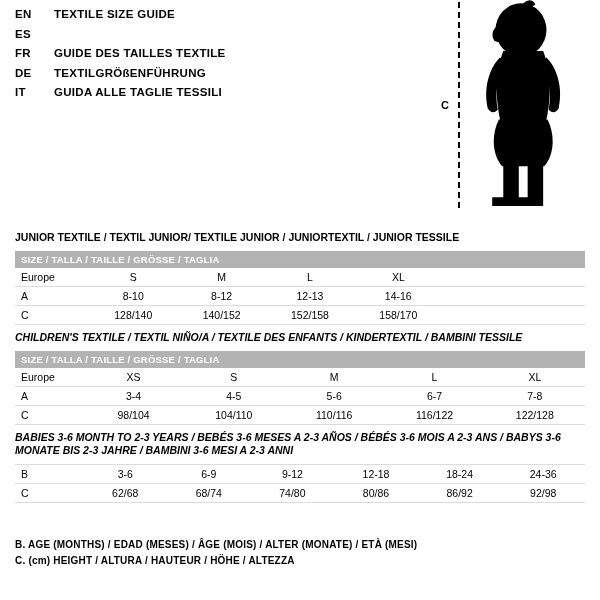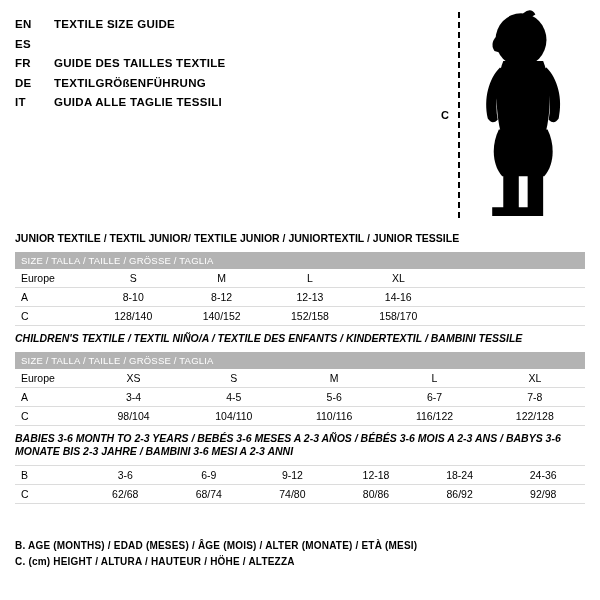--- a/index.html
+++ b/index.html
@@ -1,34 +1,34 @@
 <!DOCTYPE html>
 <html><head>
 <meta charset="utf-8">
 <style>
   * { margin:0; padding:0; box-sizing:border-box; }
   html, body { width:600px; height:600px; background:#ffffff; color:#000;
     font-family:"Liberation Sans", sans-serif; overflow:hidden; }
-  .page { width:600px; height:600px; padding:10px 15px 0 15px; position:relative; }
+  .page { width:600px; height:600px; padding:0 15px 0 15px; position:relative; }
 
   
   .top { display:flex; justify-content:space-between; height:212px; }
   .langs { padding-top:5px; }
   .lang-row { display:flex; font-weight:700; font-size:11.5px; line-height:19.5px; letter-spacing:.3px; }
   .lang-code { width:39px; flex:0 0 39px; }
   .figure { width:142px; display:flex; margin-right:2px; }
   .measure { position:relative; width:24px; flex:0 0 24px; }
   .measure-line { position:absolute; right:5px; top:2px; bottom:4px; width:0; border-right:2px dashed #000; }
   .measure-label { position:absolute; left:0; top:50%; transform:translateY(-60%); font-size:11px; font-weight:700; }
   .silhouette { display:block; }
 
   
-  .section-title { font-weight:700; font-size:10.5px; line-height:13px; margin-top:10px; }
+  .section-title { font-weight:700; font-size:10.5px; line-height:13px; margin-top:19px; }
   .mt-lg { margin-top:6px;font-style:italic; }
-  .tbl-header { margin-top:7px; background:#b3b3b3; color:#fff; font-weight:400;
+  .tbl-header { margin-top:7px; background:#b3b3b3; color:#fff; font-weight:700;
     font-size:9.5px; padding:3px 6px; letter-spacing:.2px; }
   table { width:100%; border-collapse:collapse; table-layout:fixed; }
   td { font-size:10.5px; text-align:center; padding:3px 2px; border-bottom:1px solid #dcdcdc; height:17px; }
   td.rowlabel { text-align:left; padding-left:6px;margin-left:9px; }
   .babies-table { border-top:1px solid #dcdcdc; margin-top:7px; }
 
   
   .footnotes { margin-top:34px; }
   .footnote { font-weight:700; font-size:10px; line-height:15.5px; letter-spacing:.2px; }
 </style>

